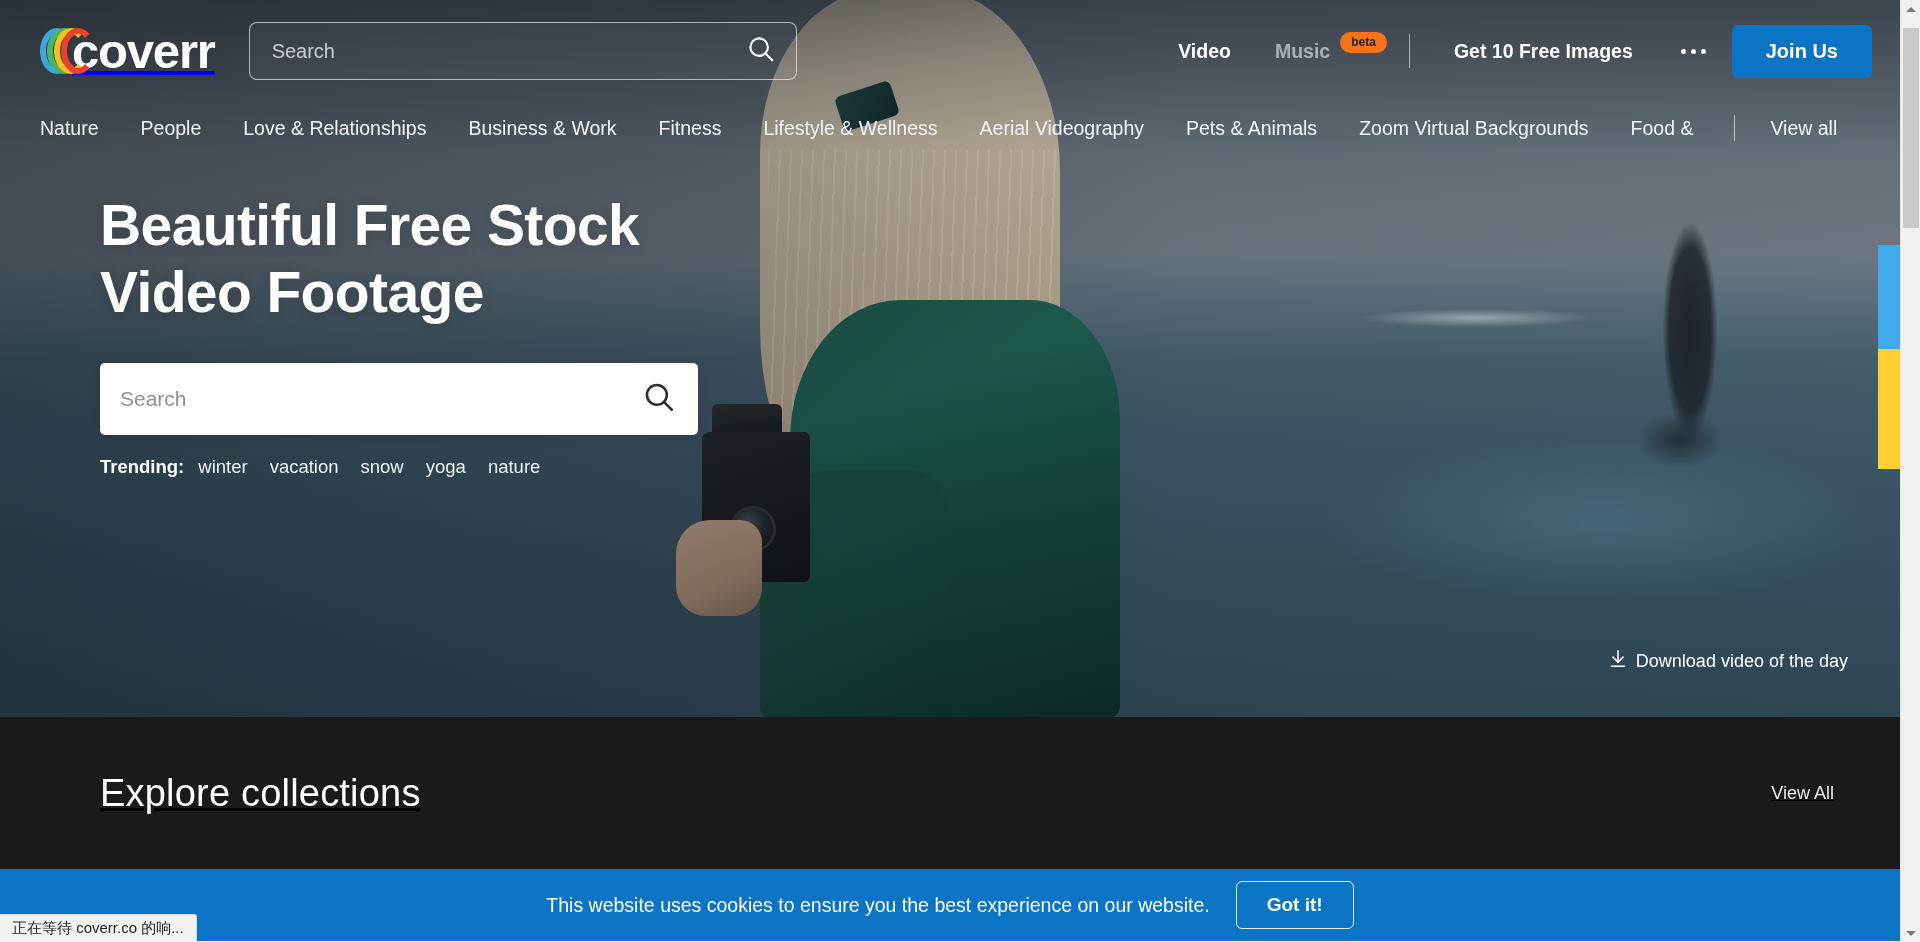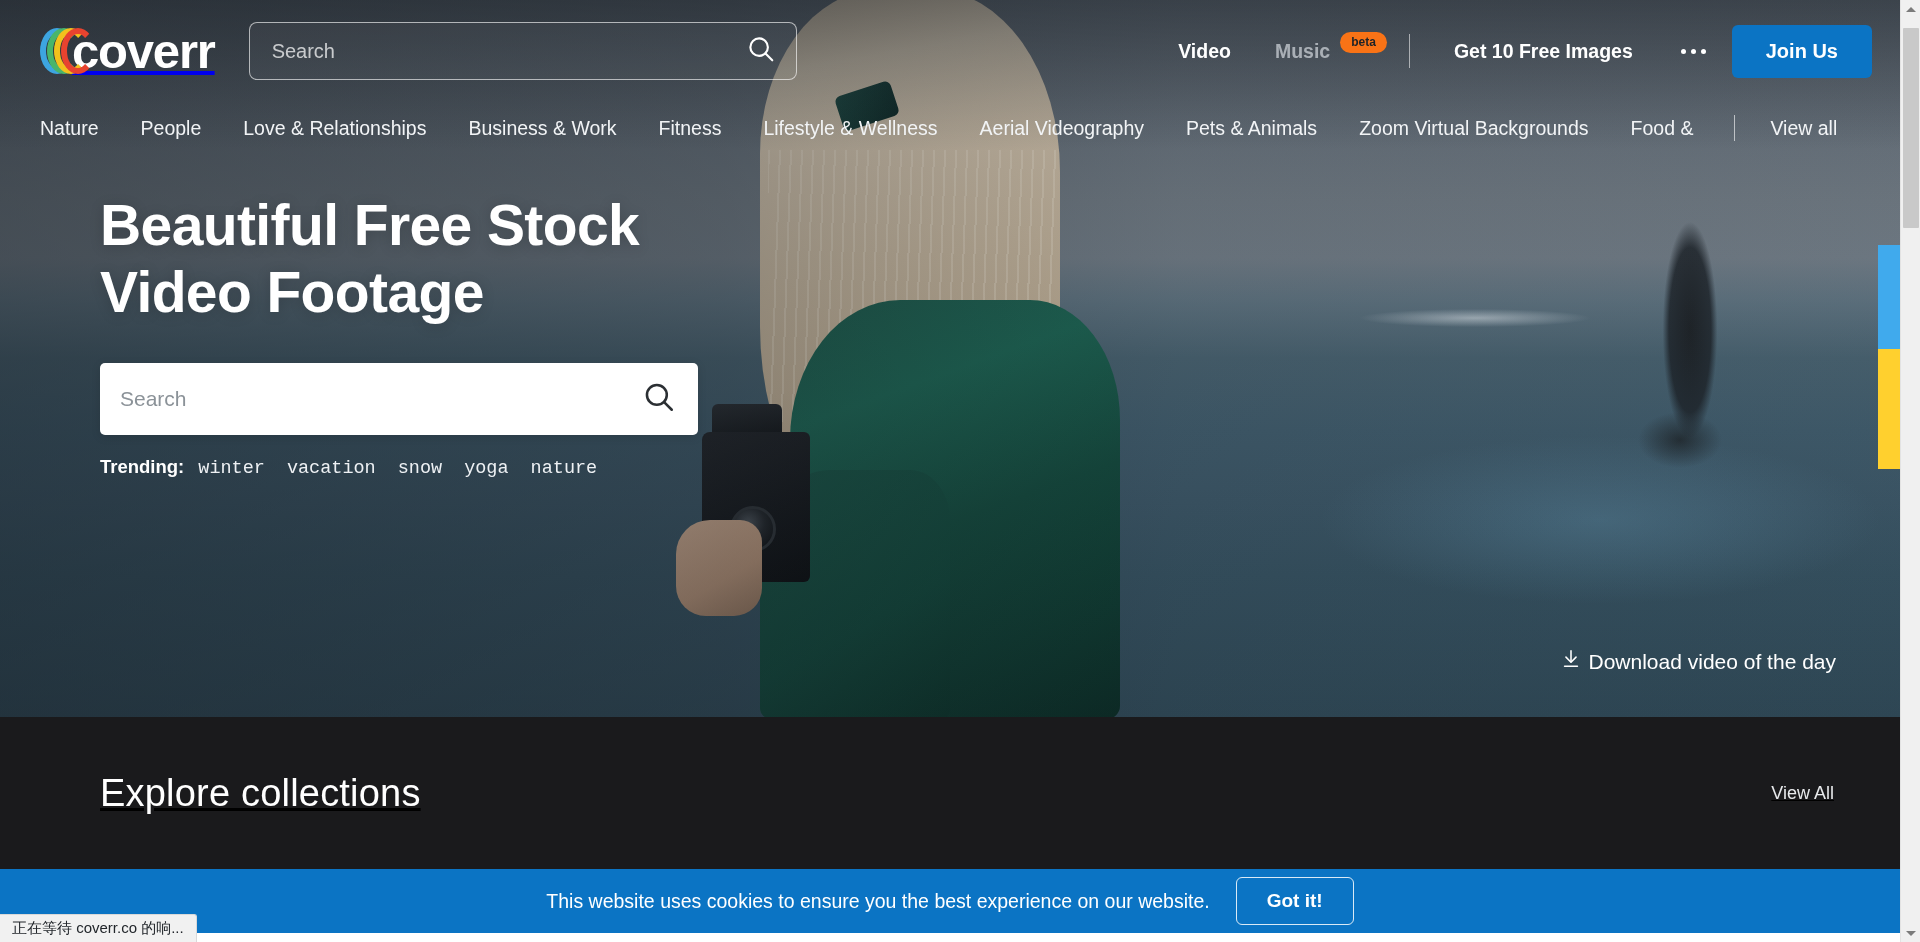--- a/index.html
+++ b/index.html
@@ -185,46 +185,46 @@
     border-radius: 5px; display: flex; align-items: center; padding: 0 22px 0 20px;
     box-shadow: 0 2px 10px rgba(0,0,0,.12);
   }
   .hero-search-input {
     flex: 1; border: 0; outline: none; background: transparent;
     font-size: 21px; color: #333; font-family: "Liberation Sans", sans-serif;
   }
   .hero-search-input::placeholder { color: #8b9298; }
   .trending { margin-top: 21px; display: flex; align-items: baseline; gap: 0; }
   .trending-label { color: #fff; font-size: 18.5px; font-weight: 700; margin-right: 14px; }
-  .trending a { color: #eef1f4; font-size: 18.5px; text-decoration: none; margin-right: 22px; font-family: Liberation Mono, monospace; }
+  .trending a { color: #eef1f4; font-size: 18.5px; text-decoration: none; margin-right: 22px; }
 
   .dl-day {
-    position: absolute; right: 64px; top: 648px;
+    position: absolute; right: 52px; top: 648px;
     display: flex; align-items: center; gap: 7px;
-    color: #fff; font-size: 21px; text-decoration: none; font-weight: 400;
+    color: #fff; font-size: 18px; text-decoration: none; font-weight: 400;
   }
 
   
   .explore {
     position: absolute; left: 0; top: 717px; width: 1900px; height: 152px;
     background: #1a1a1c;
     text-decoration: underline;
   }
   .explore-inner {
     position: relative; height: 100%; padding: 0 66px 0 100px;
     display: flex; align-items: center;
   }
   .explore-title { color: #fff; font-size: 38px; font-weight: 400; letter-spacing: .2px; }
   .explore-viewall {
     margin-left: auto; color: #e8eaec; font-size: 18px; text-decoration: none;
   }
 
   
   .cookiebar {
-    position: absolute; left: 0; top: 869px; width: 1900px; height: 64px;
+    position: absolute; left: 0; top: 869px; width: 1900px; height: 72px;
     background: #0b74c4; display: flex; align-items: center; justify-content: center; gap: 26px;
   }
   .cookie-text { color: #fff; font-size: 19.5px; }
   .cookie-btn {
     background: transparent; color: #fff; border: 1px solid rgba(255,255,255,.85);
     border-radius: 6px; font-size: 19px; font-weight: 700; padding: 12px 30px;
     cursor: pointer; font-family: "Liberation Sans", sans-serif;
   }
 
   

